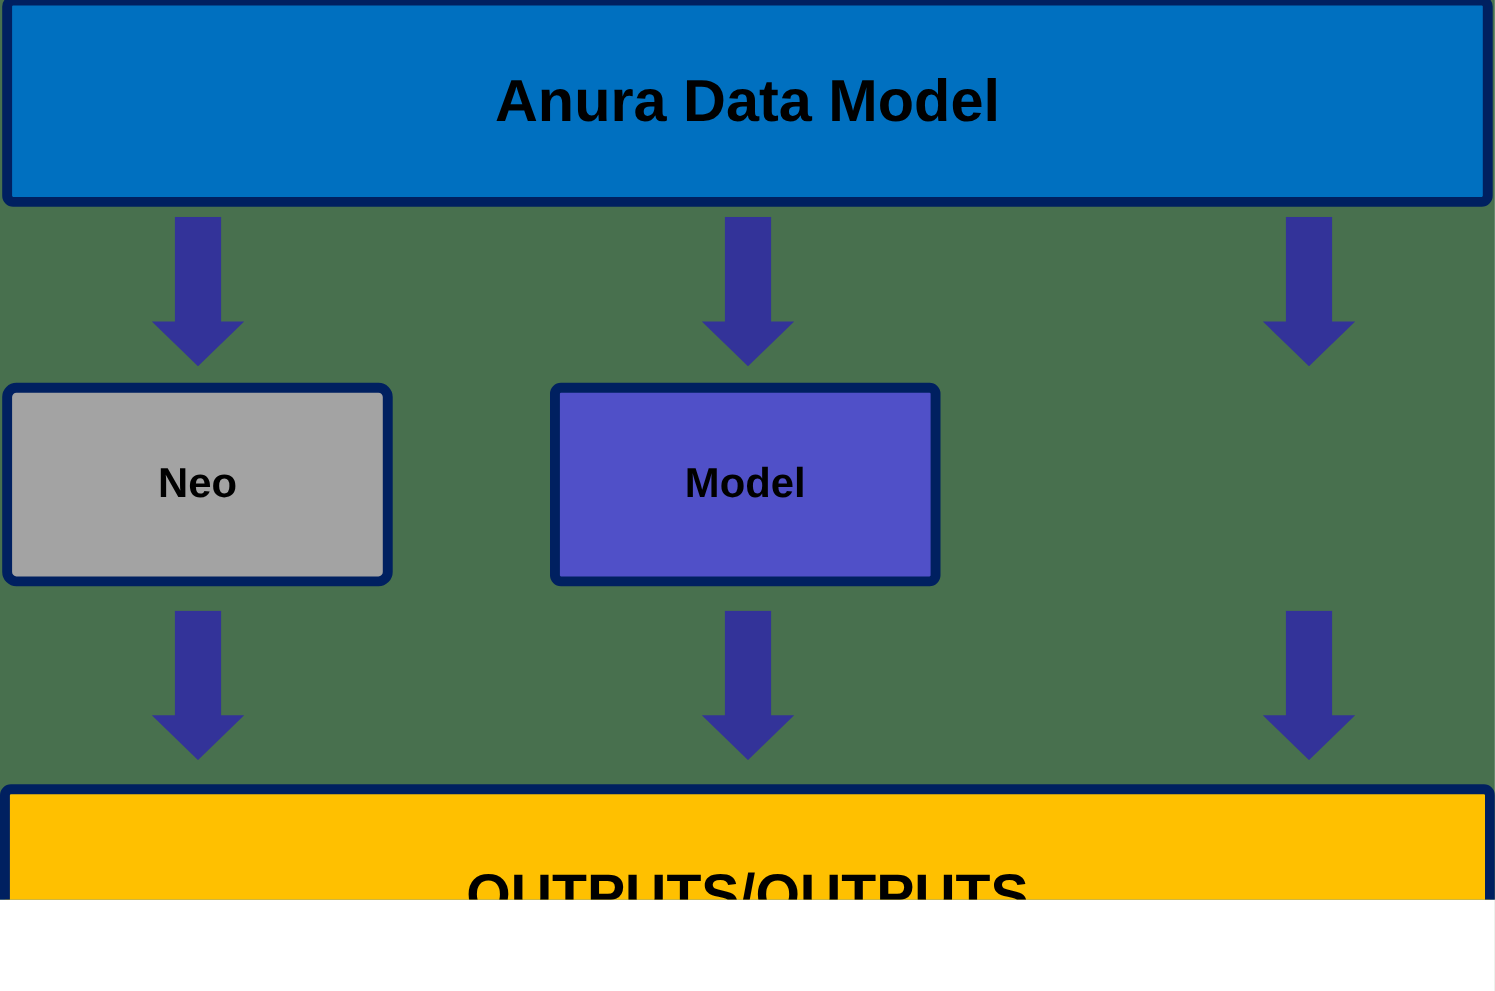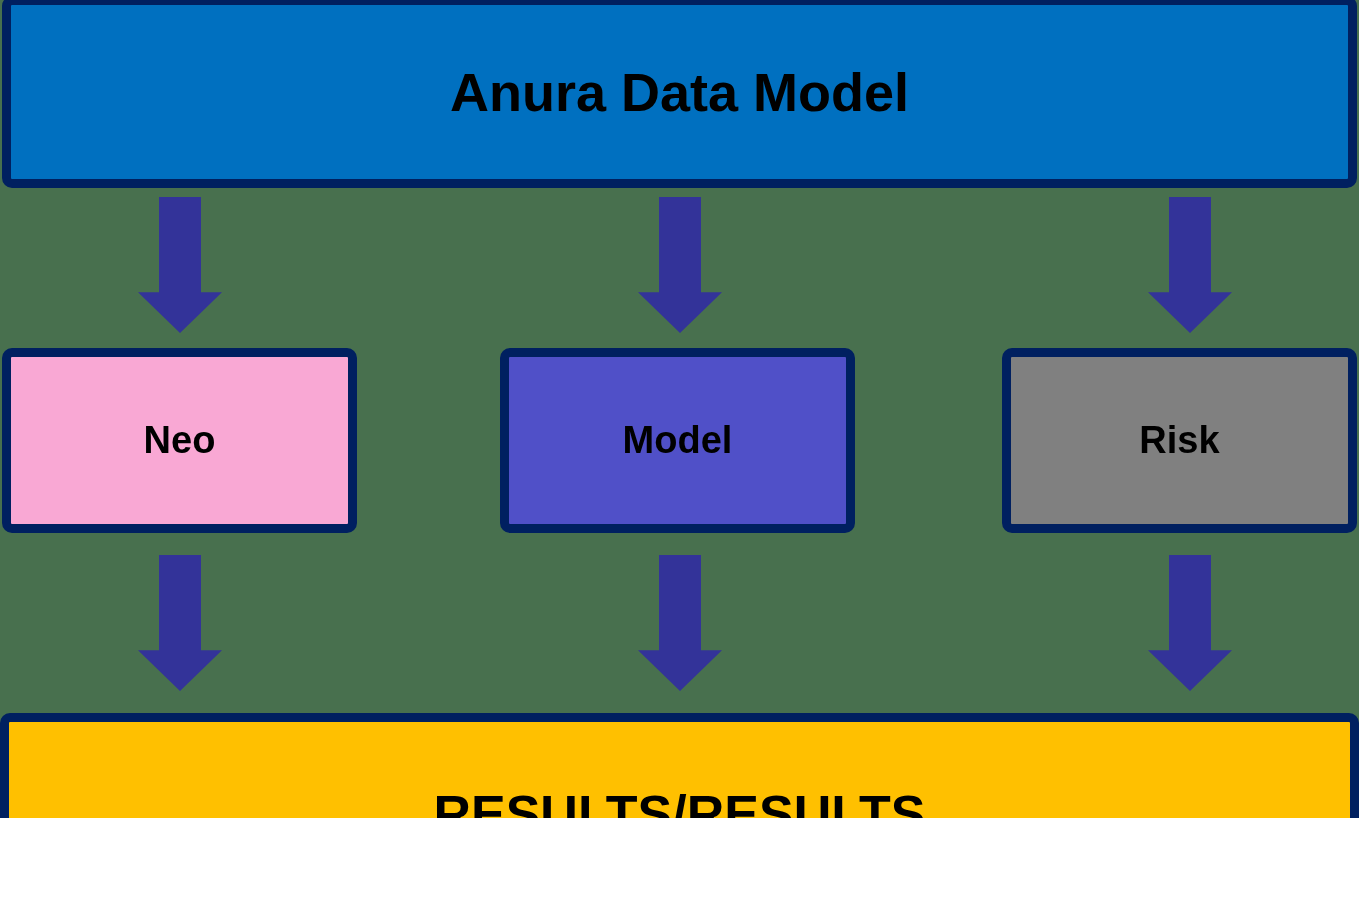--- a/index.html
+++ b/index.html
@@ -62,33 +62,30 @@
 <div id="canvas">
 
   <div class="node" id="source-node" style="background: rgb(0, 112, 192);">
     <span class="label">Anura Data Model</span>
   </div>
 
   <div class="arrow arrow-row1 arrow-col1" style="background: rgb(51, 51, 153);"></div>
   <div class="arrow arrow-row1 arrow-col2" style="background: rgb(51, 51, 153);"></div>
   <div class="arrow arrow-row1 arrow-col3" style="background: rgb(51, 51, 153);"></div>
 
-  <div class="node module-node" id="node-neo" style="background: #f9a8d4;">
+  <div class="node module-node" id="node-neo" style="background: #a3a3a3; border-radius: 13px;">
     <span class="label">Neo</span>
   </div>
 
   <div class="node module-node" id="node-throg" style="background: rgb(80, 80, 200);">
     <span class="label">Model</span>
   </div>
 
-  <div class="node module-node" id="node-risk" style="background: rgb(128, 128, 128);">
-    <span class="label">Risk</span>
-  </div>
 
   <div class="arrow arrow-row2 arrow-col1" style="background: rgb(51, 51, 153);"></div>
   <div class="arrow arrow-row2 arrow-col2" style="background: rgb(51, 51, 153);"></div>
   <div class="arrow arrow-row2 arrow-col3" style="background: rgb(51, 51, 153);"></div>
 
   <div class="node" id="output-node" style="background: rgb(255, 192, 0);">
-    <span class="label">RESULTS/RESULTS</span>
+    <span class="label">OUTPUTS/OUTPUTS</span>
   </div>
 
 </div>
 
 </body></html>

